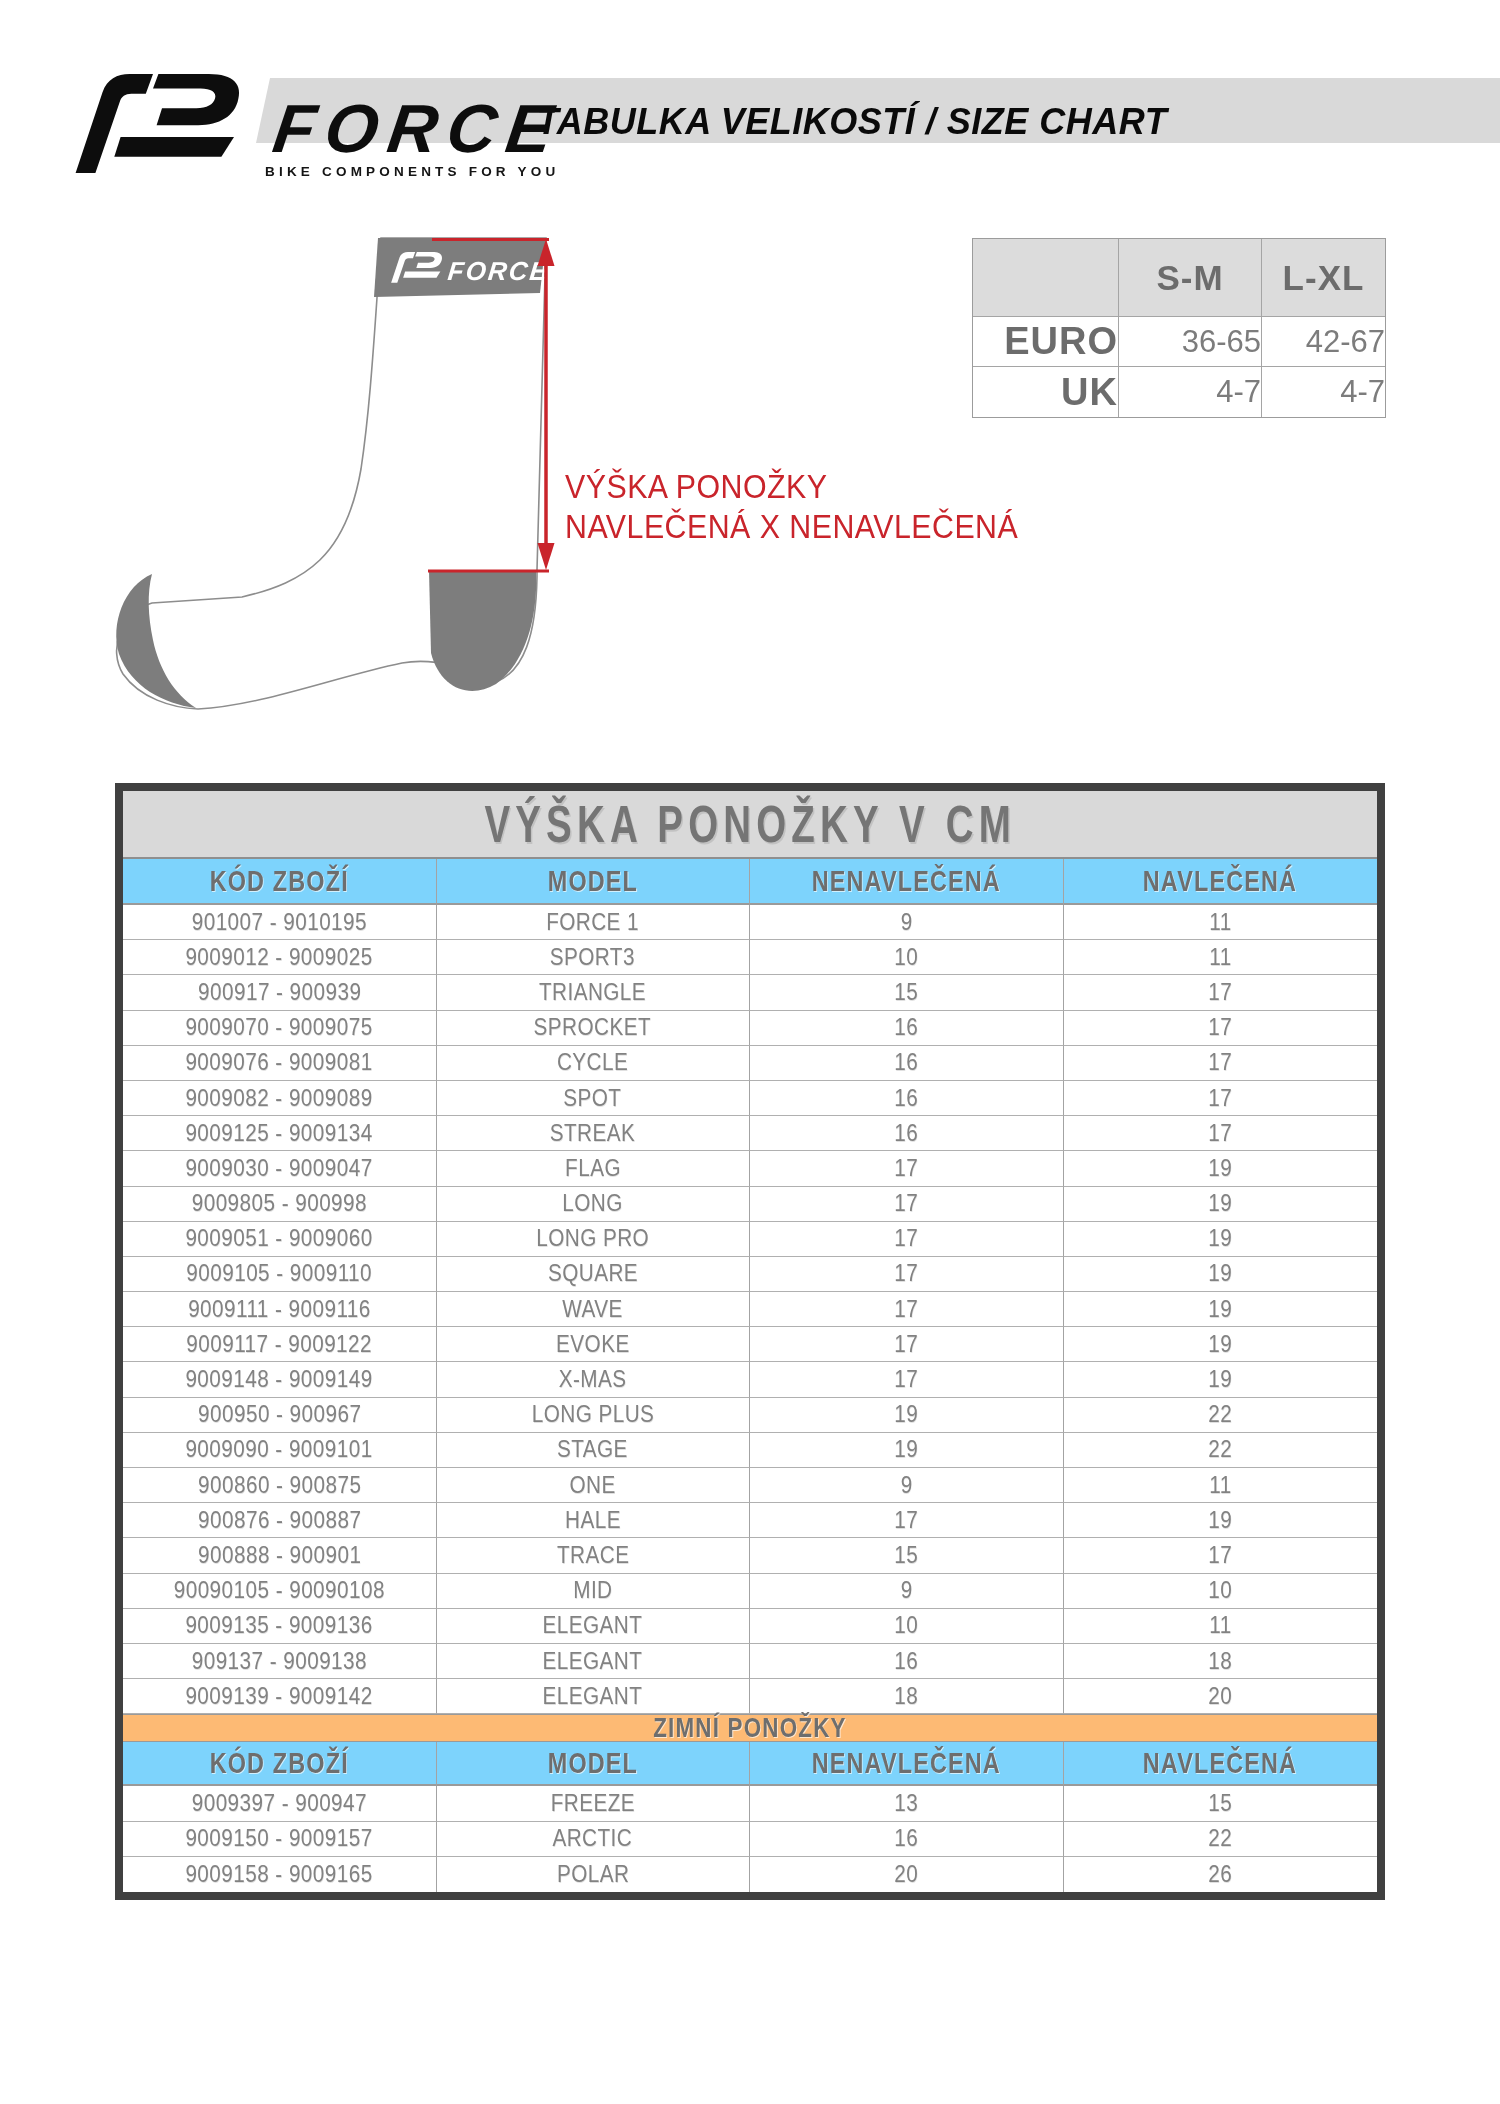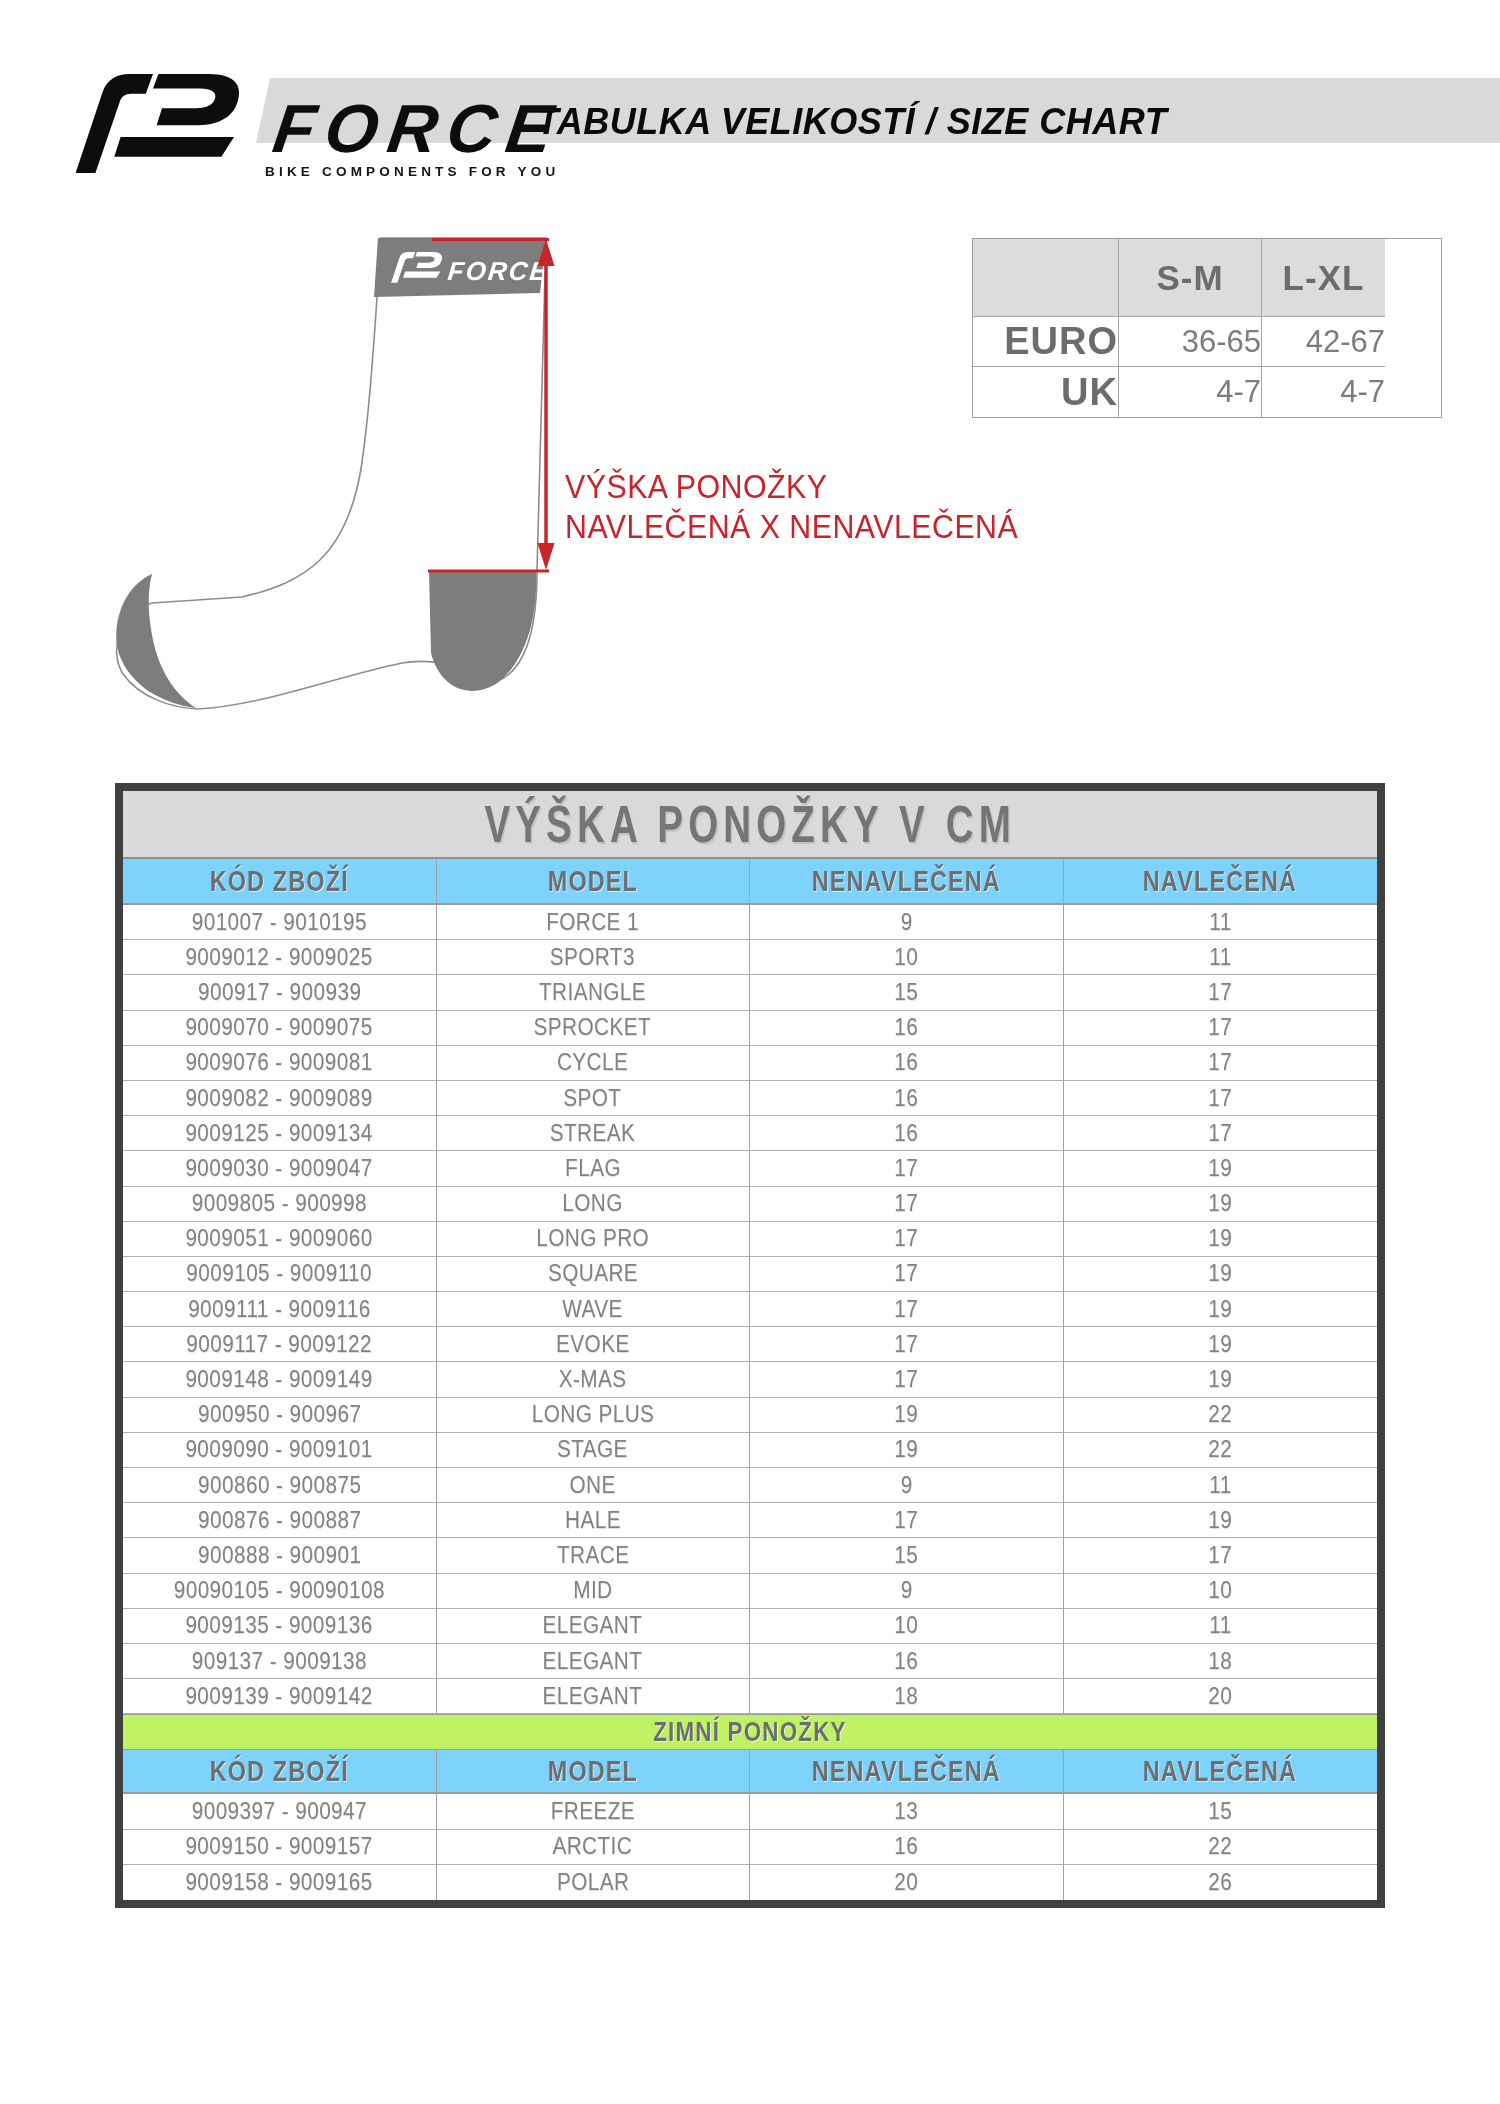--- a/index.html
+++ b/index.html
@@ -28,21 +28,21 @@
   .sock-svg { position:absolute; left:100px; top:225px; width:470px; height:500px; }
 
   .annotation {
     position:absolute; left:565px; top:467px; color:#c9242b;
     font-size:33px; line-height:40px; white-space:nowrap;
     transform:scaleX(0.92); transform-origin:left top; letter-spacing:0.5px;
   }
 
   
   .st {
-    position:absolute; left:972px; top:238px; width:470px;
+    position:absolute; left:972px; top:238px; width:414px;
     border:1px solid #9c9c9c; background:#fff;
   }
   .st-row { display:grid; grid-template-columns:146px 143px 123px; }
   .st-cell {
     border-right:1px solid #a5a5a5; border-bottom:1px solid #a5a5a5;
     display:flex; align-items:center; justify-content:center;
   }
   .st-cell:last-child { border-right:none; }
   .st-row:last-child .st-cell { border-bottom:none; }
   .st-head .st-cell { background:#dcdcdc; height:78px; }
@@ -78,21 +78,21 @@
     transform:scaleX(0.78); white-space:nowrap;
     text-shadow:1px 1px 0 rgba(255,255,255,0.65);
   }
   .ht-data .ht-cell { height:35.2px; }
   .ht-data .ht-cell span {
     font-size:23px; color:#828282; letter-spacing:0.5px;
     transform:scaleX(0.9); white-space:nowrap; display:inline-block;
     text-shadow:0.5px 0.5px 0 rgba(0,0,0,0.12);
   }
   .ht-zimni {
-    height:36px; background:#bef264;
+    height:28px; background:#fdba74;
     border-bottom:1px solid #9a9a9a; border-top:1px solid #9a9a9a;
     display:flex; align-items:center; justify-content:center;
   }
   .ht-zimni span {
     font-size:28px; font-weight:bold; color:#6e6e6e; letter-spacing:1.5px;
     transform:scaleX(0.8); white-space:nowrap;
     text-shadow:1px 1px 0 rgba(255,255,255,0.65);
   }
   .slot .ht-row:last-child .ht-cell { border-bottom:none; }
   .slot-main .ht-row:last-child .ht-cell { border-bottom:1px solid #b0b0b0; }

